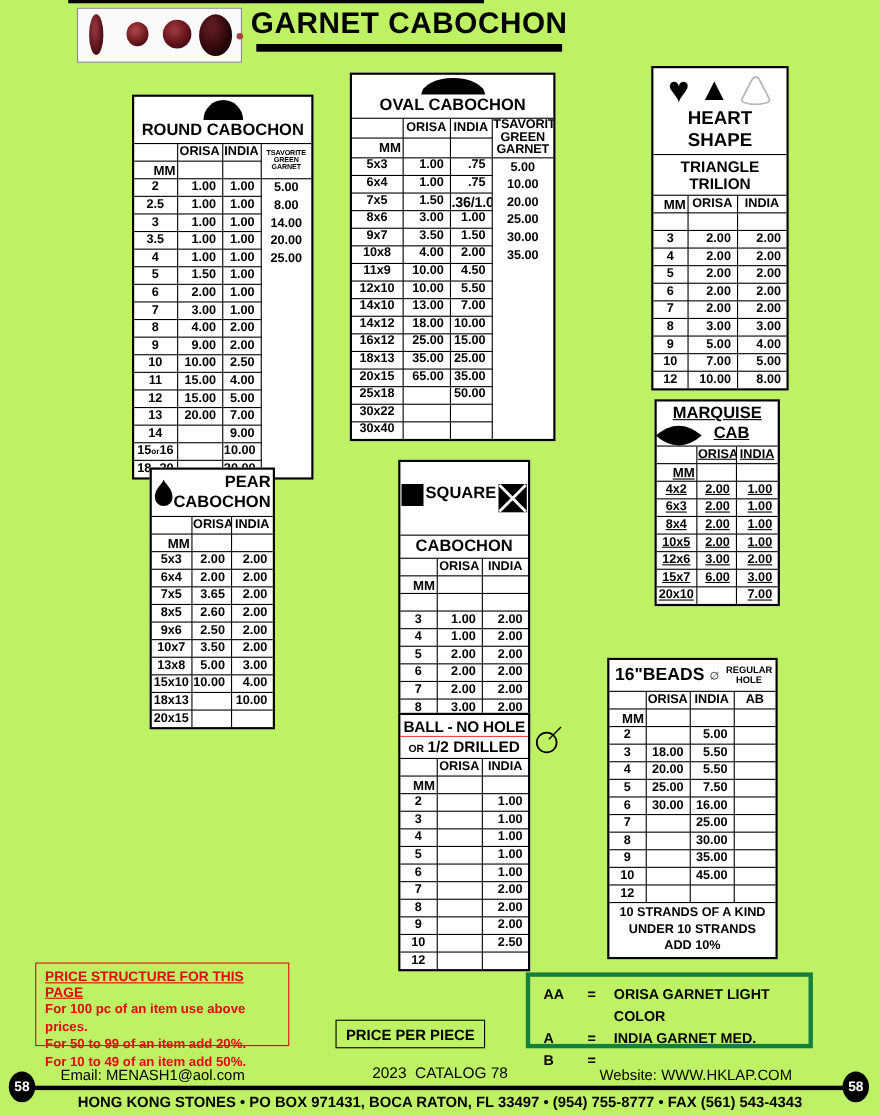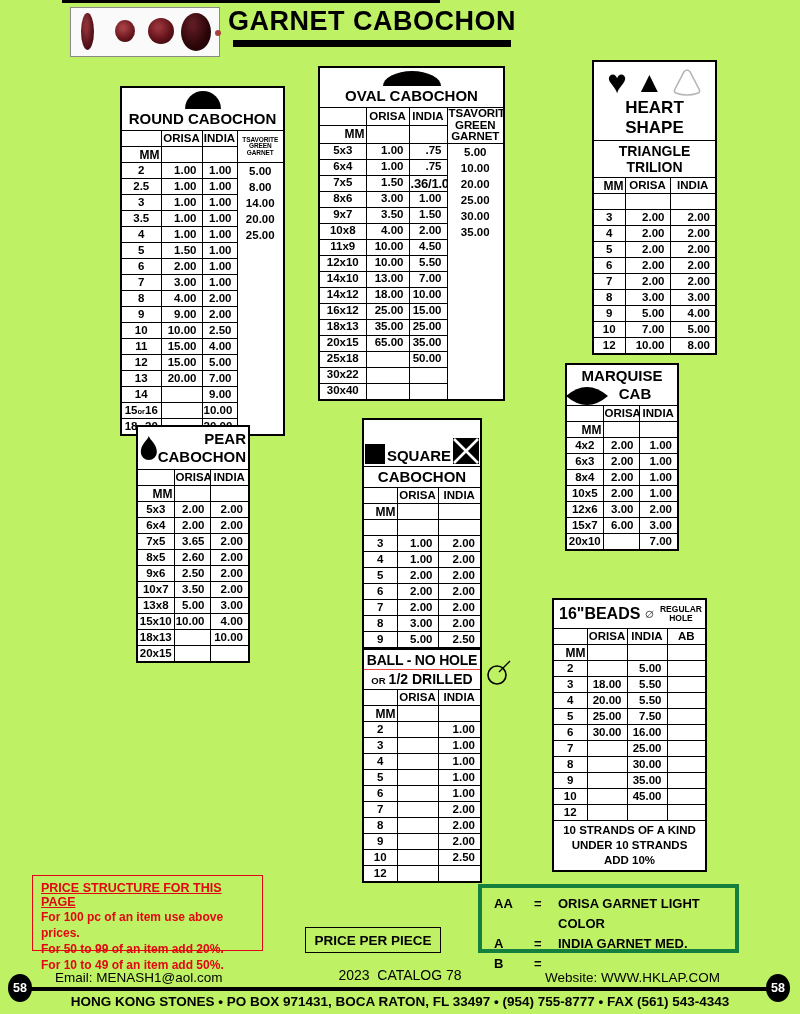--- a/index.html
+++ b/index.html
@@ -37,21 +37,21 @@
 
   .heart-icons{display:flex;justify-content:center;align-items:flex-end;gap:8px;height:32px;padding-top:2px;}
   .glyph-heart{font-size:33px;line-height:28px;}
   .glyph-tri{font-size:29px;line-height:28px;}
   .h-line1{font-size:17px;padding:2px 0;}
   .h-line2{font-size:14px;padding:2px 0;border-top:1px solid #000;}
 
   .pear-ttl{display:flex;align-items:center;padding:3px 2px;}
   .pear-lines{flex:1;text-align:right;font-size:15px;line-height:18px;}
 
-  .sq-row1{display:flex;align-items:flex-end;justify-content:space-between;padding:2px 1px;margin-top:16px;}
+  .sq-row1{display:flex;align-items:flex-start;justify-content:space-between;padding:20px 1px;}
   .sq-row1 .sq-name{font-size:15px;}
   .sq-black{width:20px;height:20px;background:#000;display:inline-block;}
   .sq-row2{font-size:15px;border-top:1px solid #000;padding:1px 0 2px;}
 
   .m1{font-size:15px;padding:2px 0 0;}
   .m2{position:relative;font-size:15px;padding:1px 0 3px;padding-left:26px;}
   .m2 svg{position:absolute;left:-3px;top:1px;}
 
   .ball-l1{font-size:14px;padding:2px 0 1px;letter-spacing:-0.2px;}
   .ball-l2{font-size:14px;border-top:1px solid #ef4444;padding:1px 0 2px;}
@@ -423,21 +423,21 @@
           </tr>
           <tr>
             <td class="mm-val">12</td>
             <td class="price">10.00</td>
             <td class="price">8.00</td>
           </tr>
         </tbody>
     </table>
   </div>
 
-  <div class="tblbox" style="left:565px;top:363px;width:110px;">
+  <div class="tblbox" style="left:595px;top:363px;width:110px;text-decoration:underline;">
     <div class="ttl">
       <div class="m1">MARQUISE</div>
       <div class="m2">
         <svg width="46" height="22" viewBox="0 0 46 22">
           <path d="M2 11 Q 23 -7 44 11 Q 23 29 2 11 Z" fill="#000"></path>
         </svg>
         <span>CAB</span>
       </div>
     </div>
     <table class="grid">

